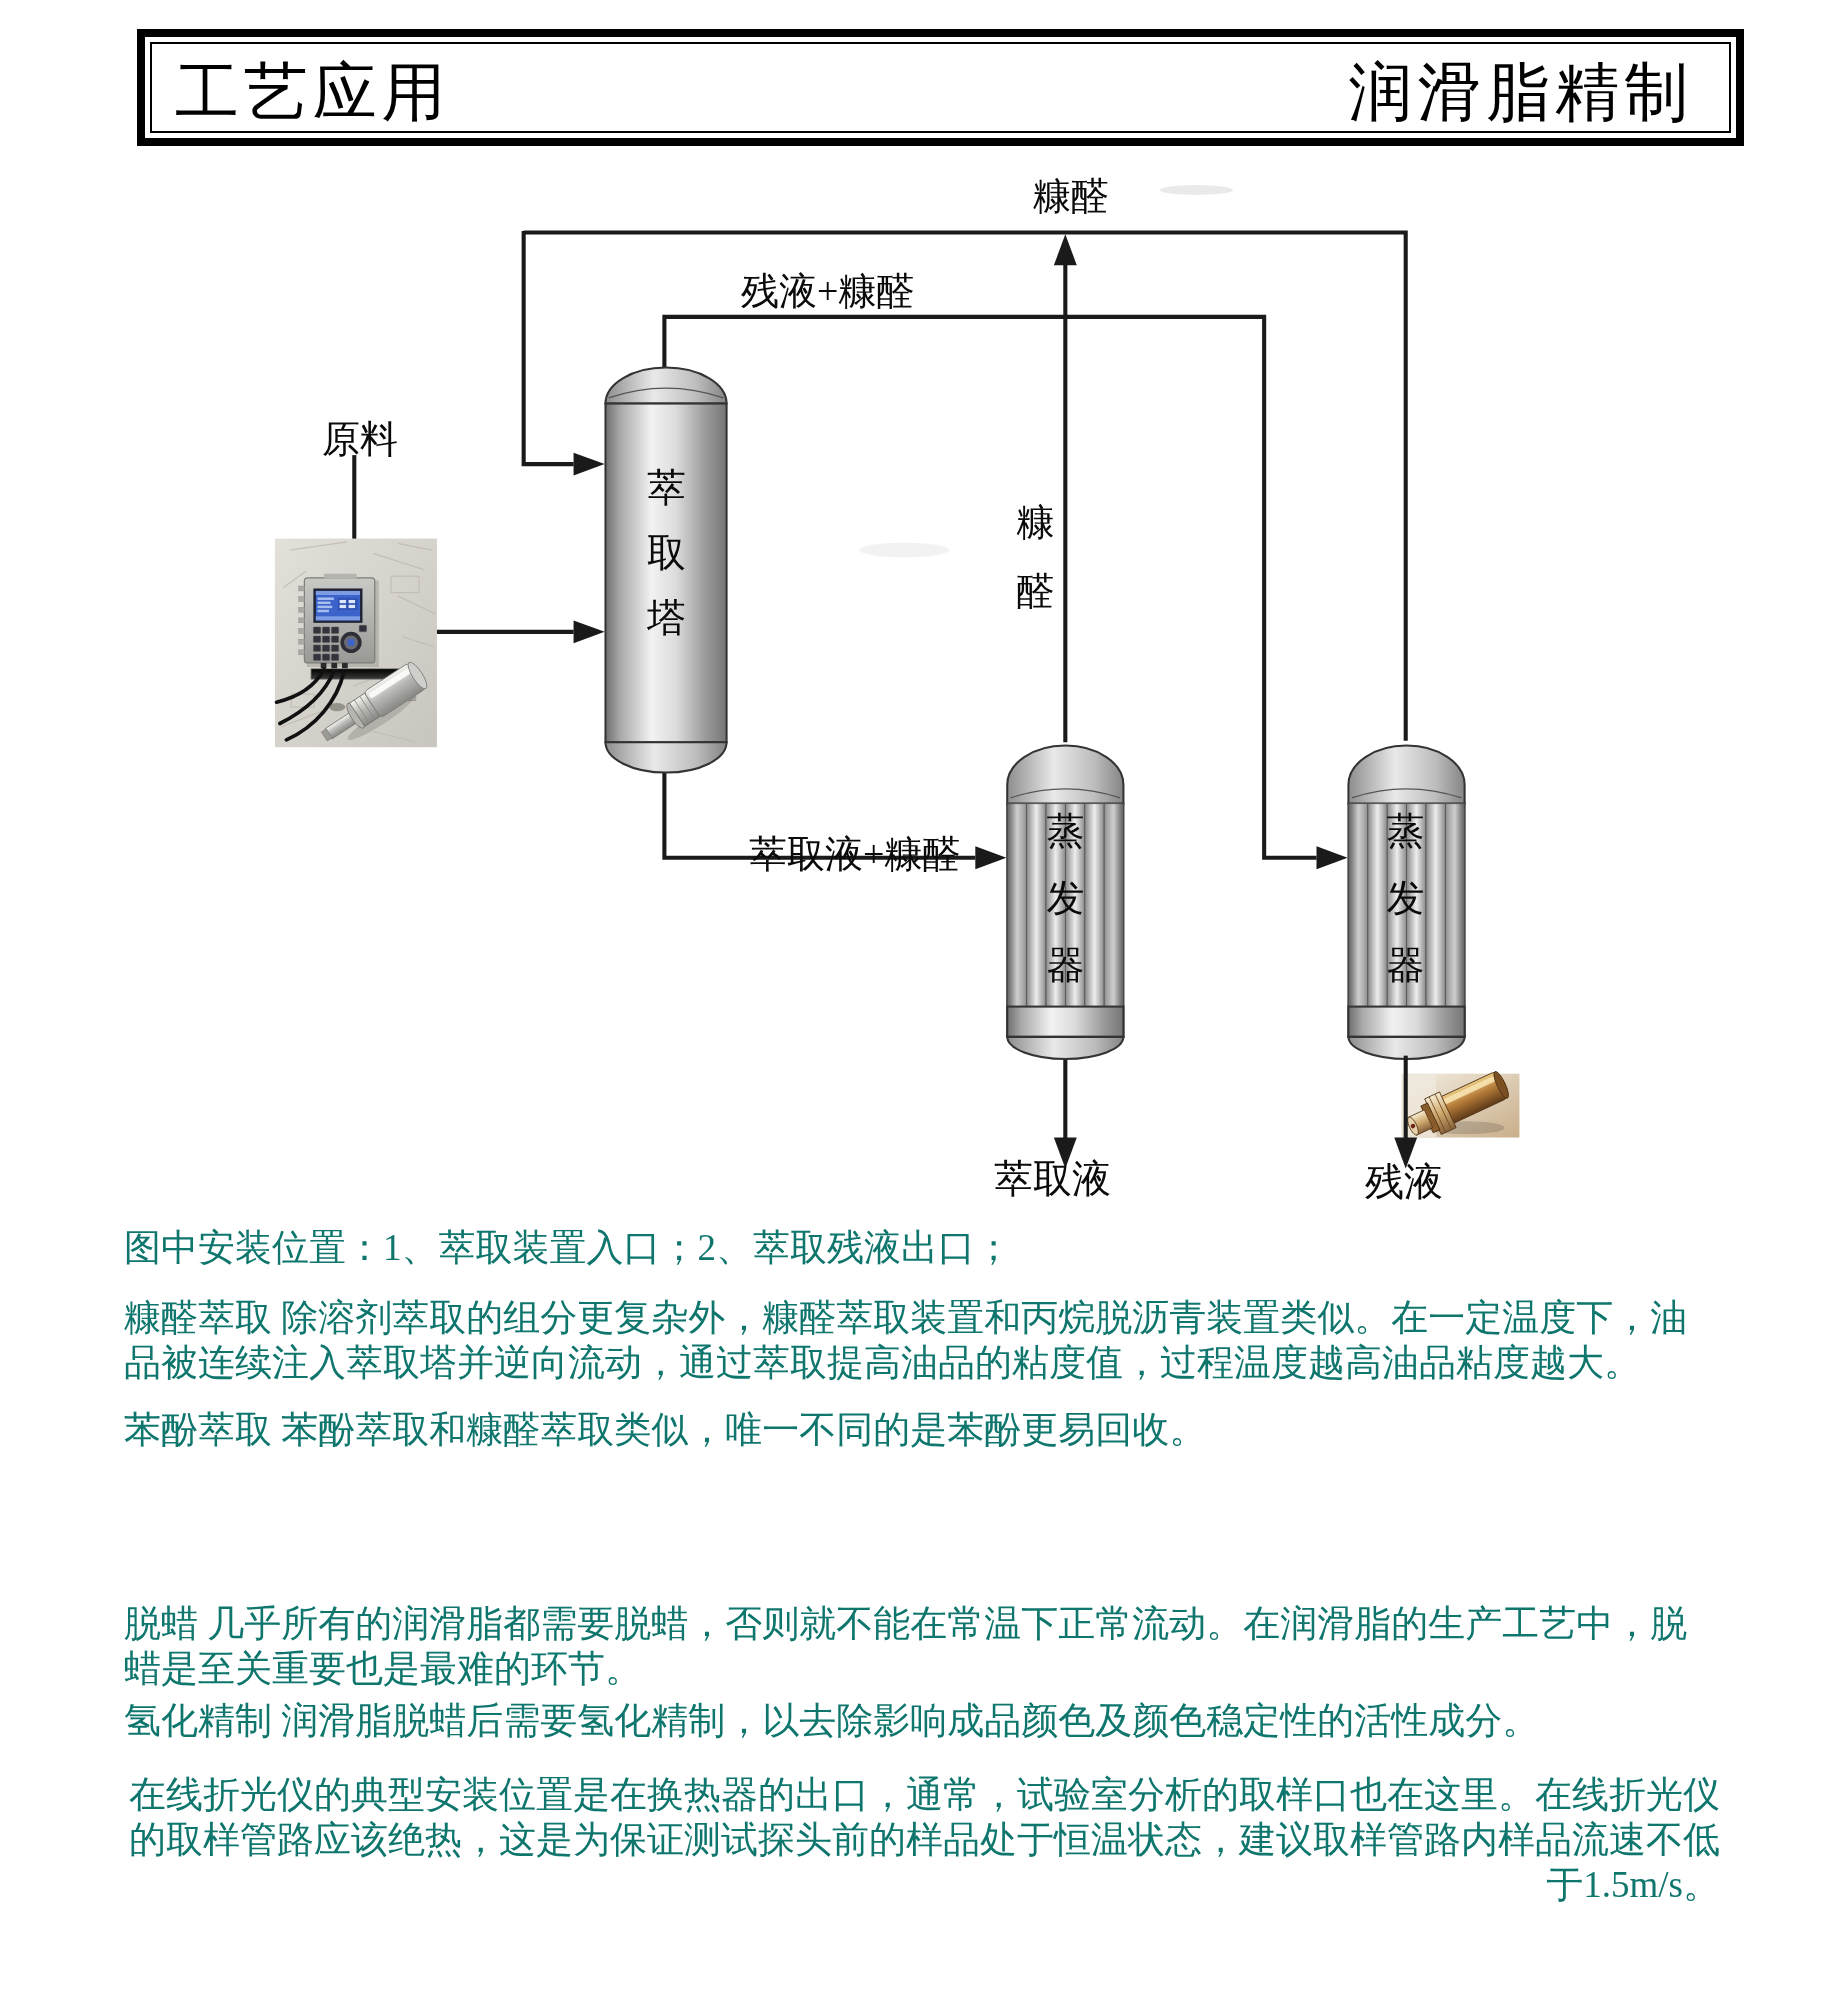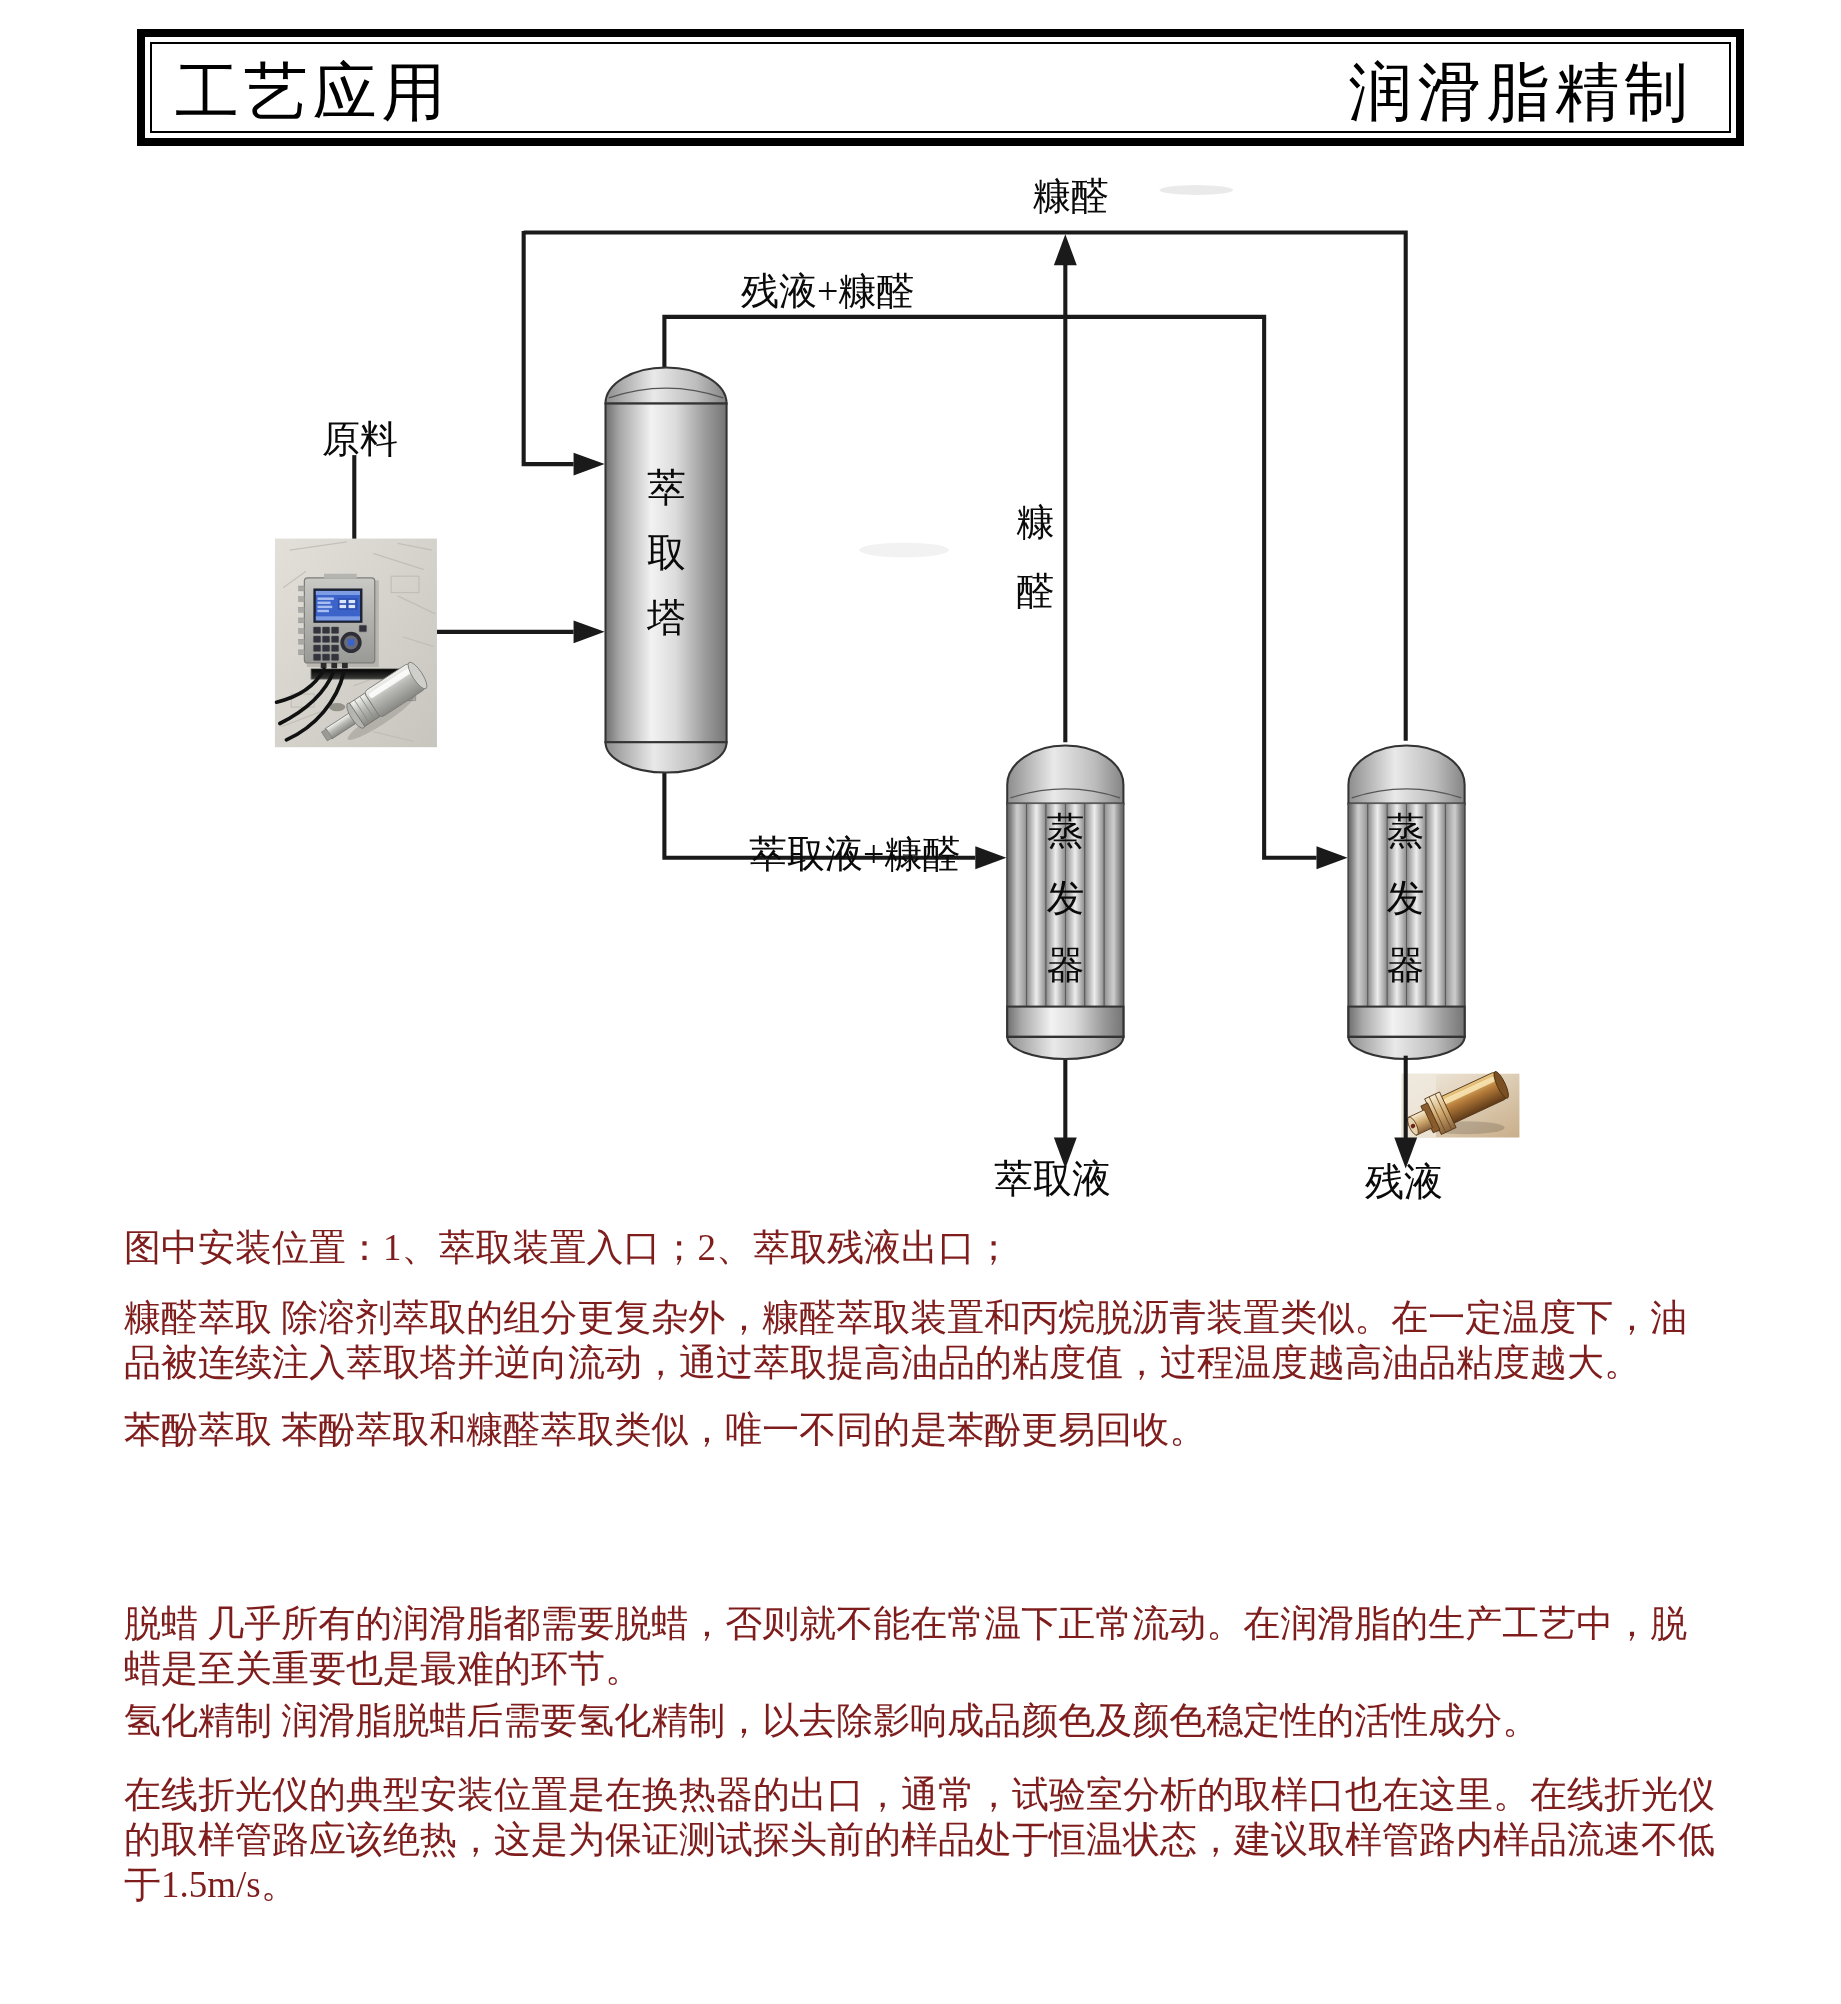--- a/index.html
+++ b/index.html
@@ -26,21 +26,21 @@
   .vlabel{
     position:absolute;width:43px;text-align:center;word-break:break-all;white-space:normal;
     color:#0a0a0a;
   }
   .vessel-label{font-size:39px;line-height:65px;}
   .evap-label{font-size:38px;line-height:67px;}
   .furfural-vert{font-size:38px;line-height:69px;left:1015px;top:488px;width:41px;}
   
   .para{
     position:absolute;left:124px;width:1596px;
-    font-size:37px;line-height:45px;color:#7f1d1d;text-align:left;
+    font-size:37px;line-height:45px;color:#0f766e;text-align:left;
   }
 </style>
 </head>
 <body>
 
 <div class="page">
 
   <div class="titlebar">
     <div class="titlebar-inner">
       <span class="title-text">工艺应用</span>
@@ -276,16 +276,16 @@
   <div class="vlabel evap-label" style="left:1045px;top:798px;width:41px;">蒸发器</div>
   <div class="vlabel evap-label" style="left:1385px;top:798px;width:41px;">蒸发器</div>
   <div class="dlabel" style="left:994px;top:1157px;font-size:39px;">萃取液</div>
   <div class="dlabel" style="left:1365px;top:1160px;font-size:39px;">残液</div>
 
   <div class="para" style="top:1225px;">图中安装位置：1、萃取装置入口；2、萃取残液出口；</div>
   <div class="para" style="top:1295px;">糠醛萃取 除溶剂萃取的组分更复杂外，糠醛萃取装置和丙烷脱沥青装置类似。在一定温度下，油品被连续注入萃取塔并逆向流动，通过萃取提高油品的粘度值，过程温度越高油品粘度越大。</div>
   <div class="para" style="top:1407px;">苯酚萃取 苯酚萃取和糠醛萃取类似，唯一不同的是苯酚更易回收。</div>
   <div class="para" style="top:1589px;margin-top:12px;">脱蜡 几乎所有的润滑脂都需要脱蜡，否则就不能在常温下正常流动。在润滑脂的生产工艺中，脱蜡是至关重要也是最难的环节。</div>
   <div class="para" style="top:1698px;font-family:Liberation Serif, serif;">氢化精制 润滑脂脱蜡后需要氢化精制，以去除影响成品颜色及颜色稳定性的活性成分。</div>
-  <div class="para" style="top:1772px;">在线折光仪的典型安装位置是在换热器的出口，通常，试验室分析的取样口也在这里。在线折光仪的取样管路应该绝热，这是为保证测试探头前的样品处于恒温状态，建议取样管路内样品流速不低于1.5m/s。</div>
+  <div class="para" style="top:1772px;text-align:right;">在线折光仪的典型安装位置是在换热器的出口，通常，试验室分析的取样口也在这里。在线折光仪的取样管路应该绝热，这是为保证测试探头前的样品处于恒温状态，建议取样管路内样品流速不低于1.5m/s。</div>
 
 </div>
 
 
 </body></html>

